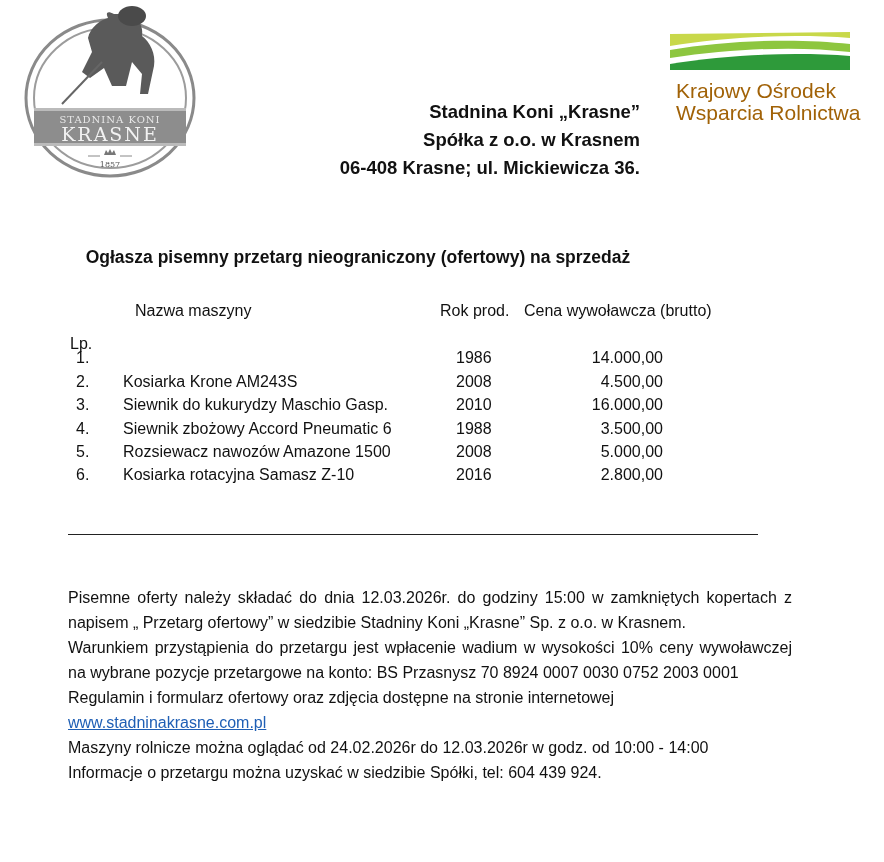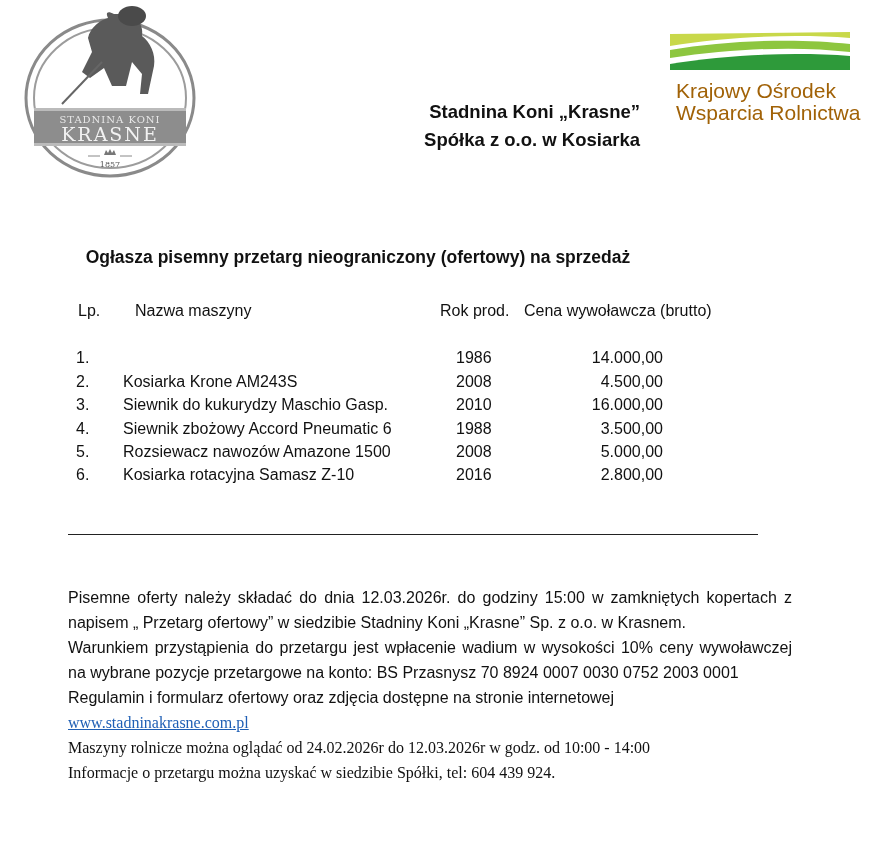--- a/index.html
+++ b/index.html
@@ -16,21 +16,21 @@
   .thead { position: absolute; top: 302px; font-size: 16px; }
   .row { position: absolute; font-size: 16px; height: 24px; }
   .c-lp { position: absolute; left: 76px; }
   .c-name { position: absolute; left: 123px; white-space: nowrap; }
   .c-year { position: absolute; left: 456px; }
   .c-price { position: absolute; left: 540px; width: 123px; text-align: right; }
   .rule { position: absolute; left: 68px; top: 534px; width: 690px; height: 0; border-top: 1px solid #222; }
   .body-text { position: absolute; left: 68px; top: 585px; width: 724px; font-size: 16px; line-height: 25px; text-align: justify; }
   .body-text p { margin: 0; }
   .link { color: #1f5fb5; text-decoration: underline; }
-  .nowrap { white-space: nowrap; text-align: left; font-family: Liberation Serif, serif; }
+  .nowrap { white-space: nowrap; text-align: left; }
 </style>
 </head>
 <body>
 
 <div class="logo-left">
   <svg width="176" height="176" viewBox="0 0 176 176">
     <ellipse cx="88" cy="94" rx="84" ry="78" fill="#fff" stroke="#8a8a8a" stroke-width="3"></ellipse>
     <ellipse cx="88" cy="94" rx="76" ry="70" fill="none" stroke="#9c9c9c" stroke-width="2"></ellipse>
     <path d="M100 10 c14 0 22 10 20 22 c8 6 14 18 12 30 l-6 28 l-8 0 l2 -20 l-10 -12 l-6 24 l-14 0 l-8 -18 l-14 10 l-8 -6 l10 -20 l-4 -14 c2 -10 12 -18 20 -20 c-2 -4 -2 -8 6 -4 z" fill="#5a5a5a"></path>
     <ellipse cx="110" cy="12" rx="14" ry="10" fill="#4a4a4a"></ellipse>
@@ -54,27 +54,28 @@
     <path d="M2 36 C60 26 130 24 182 28 L182 42 L2 42 Z" fill="#2e9a3a"></path>
   </svg>
   <div class="kowr-text">
     <div>Krajowy Ośrodek</div>
     <div>Wsparcia Rolnictwa</div>
   </div>
 </div>
 
 <div class="header">
   <div>Stadnina Koni „Krasne”</div>
-  <div>Spółka z o.o. w Kosiarka</div>
+  <div>Spółka z o.o. w Krasnem</div>
+  <div>06-408 Krasne; ul. Mickiewicza 36.</div>
 </div>
 
 <div class="title">Ogłasza pisemny przetarg nieograniczony (ofertowy) na sprzedaż</div>
 
 <div class="thead" style="left:0;width:884px;">
-  <span style="position:absolute;left:78px;">Lp.</span>
+  <span style="position:absolute;left:70px;margin-top:33px;">Lp.</span>
   <span style="position:absolute;left:135px;white-space:nowrap;">Nazwa maszyny</span>
   <span style="position:absolute;left:440px;white-space:nowrap;">Rok prod.</span>
   <span style="position:absolute;left:524px;white-space:nowrap;">Cena wywoławcza (brutto)</span>
 </div>
 
 <div class="row" style="top:349px;left:0;width:884px;">
   <span class="c-lp">1.</span>
   <span class="c-year">1986</span>
   <span class="c-price">14.000,00</span>
 </div>

